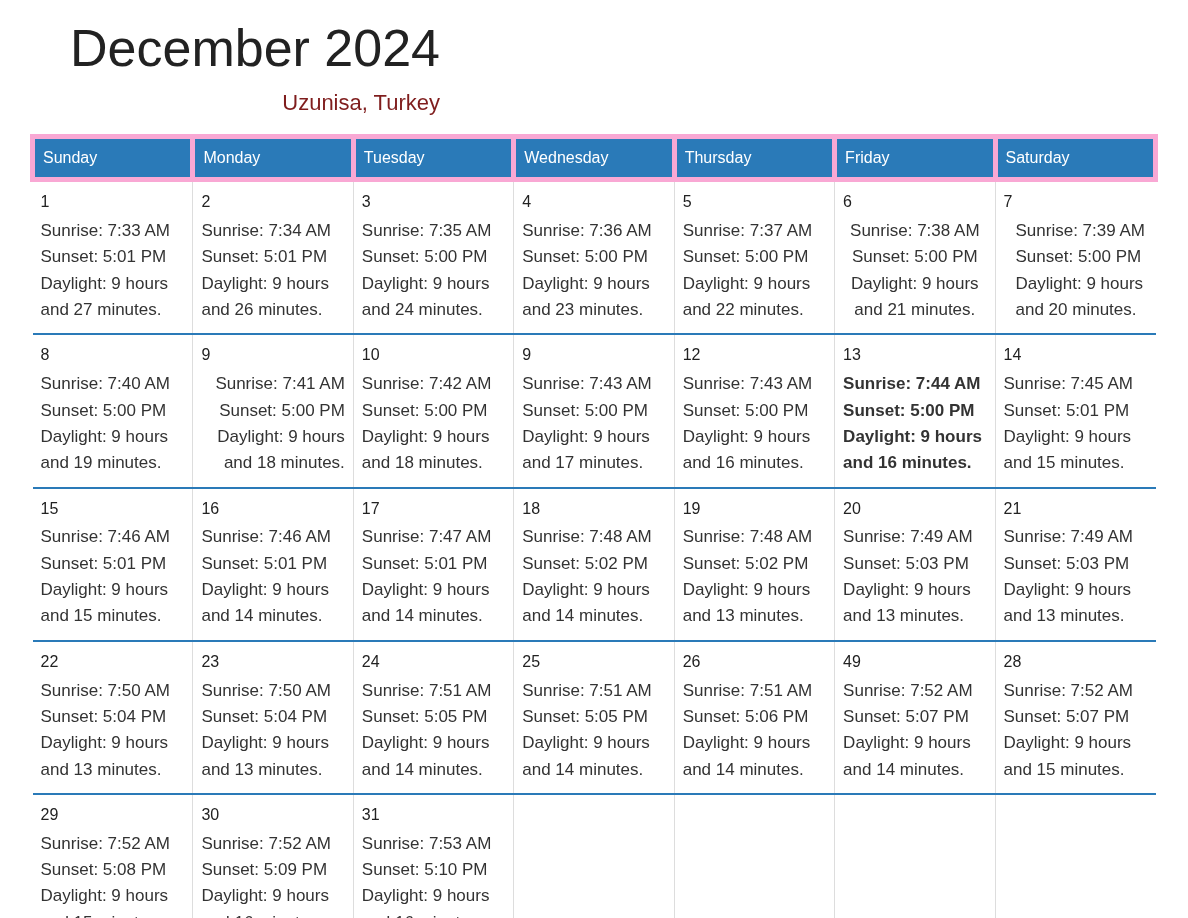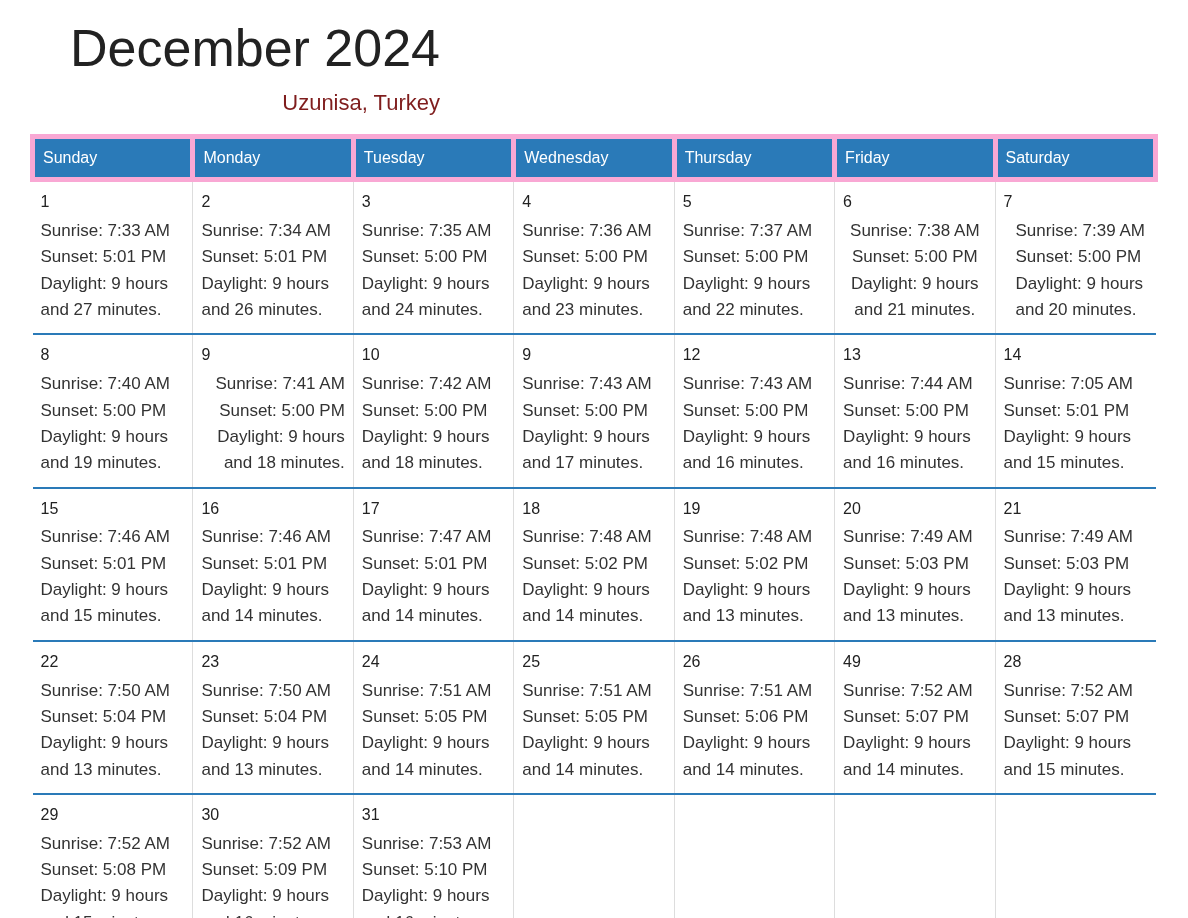--- a/index.html
+++ b/index.html
@@ -210,28 +210,28 @@
         </td>
         <td>
           <span class="day-num">12</span>
           <div class="day-info" style="white-space: pre-line;">Sunrise: 7:43 AM
 Sunset: 5:00 PM
 Daylight: 9 hours
 and 16 minutes.</div>
         </td>
         <td>
           <span class="day-num">13</span>
-          <div class="day-info" style="white-space: pre-line;">Sunrise: 7:44 AM
+          <div class="day-info" style="white-space: pre-line; font-weight: bold;">Sunrise: 7:44 AM
 Sunset: 5:00 PM
 Daylight: 9 hours
 and 16 minutes.</div>
         </td>
         <td>
           <span class="day-num">14</span>
-          <div class="day-info" style="white-space: pre-line;">Sunrise: 7:05 AM
+          <div class="day-info" style="white-space: pre-line;">Sunrise: 7:45 AM
 Sunset: 5:01 PM
 Daylight: 9 hours
 and 15 minutes.</div>
         </td>
       </tr>
       <tr>
         <td>
           <span class="day-num">15</span>
           <div class="day-info" style="white-space: pre-line;">Sunrise: 7:46 AM
 Sunset: 5:01 PM

